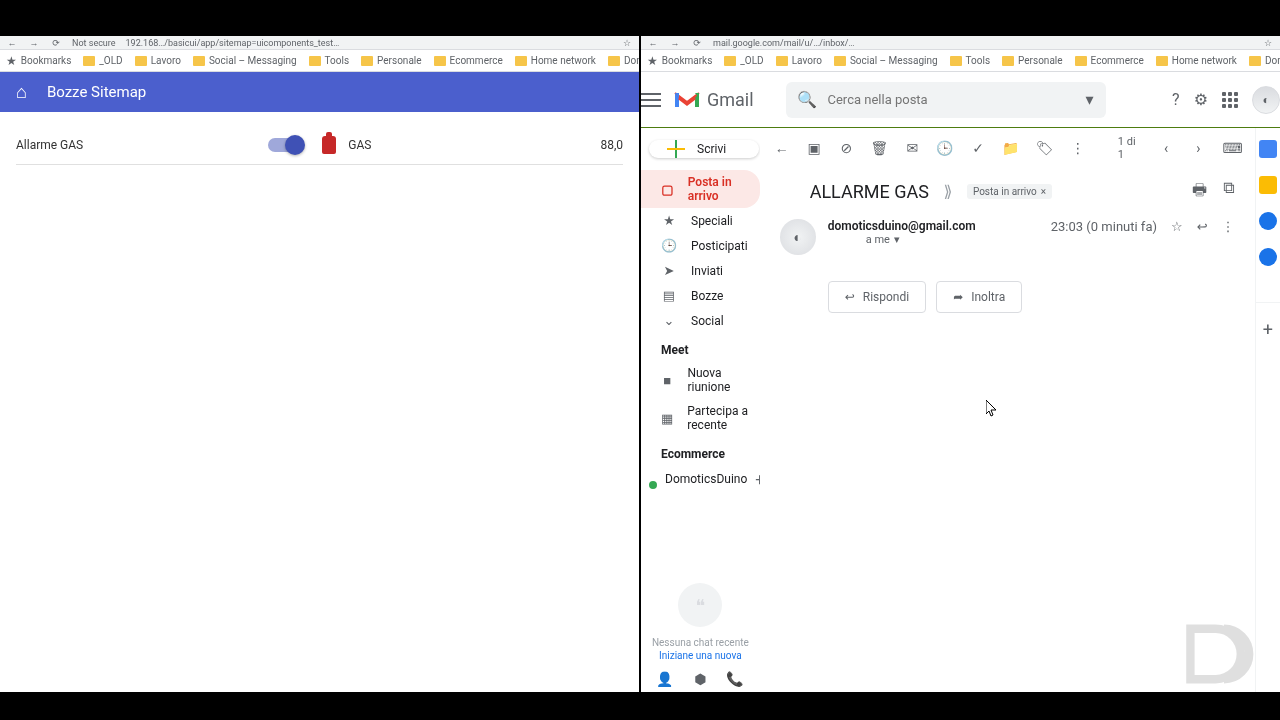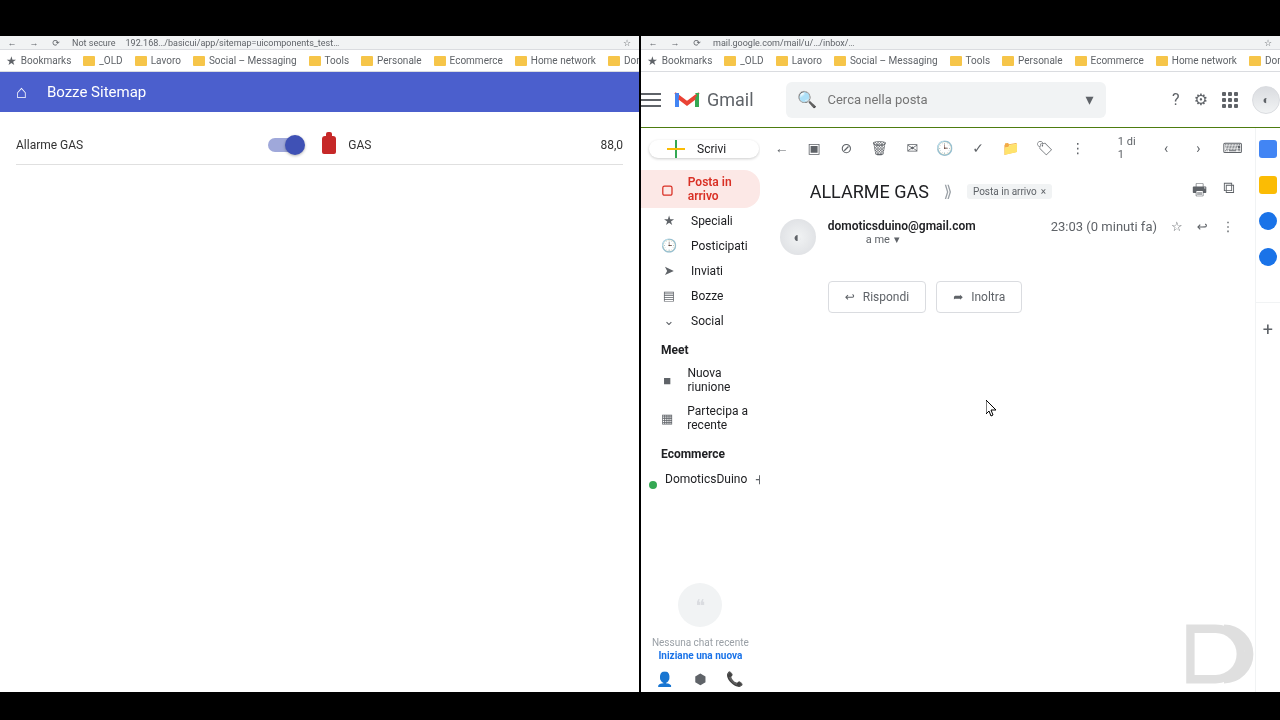--- a/index.html
+++ b/index.html
@@ -63,21 +63,21 @@
 .sb-item.active { background: #fce8e6; color: #d93025; font-weight: 600; }
 .sb-item .ico { width: 16px; text-align: center; color: #5f6368; font-size: 13px; }
 .sb-item.active .ico { color: #d93025; }
 .sb-section { padding: 10px 0 4px 20px; font-size: 12px; color: #202124; font-weight: 700; }
 .sb-hangout { display: flex; align-items: center; gap: 8px; padding: 4px 16px 4px 16px; }
 .sb-hangout .hav { width: 20px; height: 20px; border-radius: 4px; background: #dadce0; position: relative; }
 .sb-hangout .hav::after { content:''; position:absolute; right:-2px; bottom:-2px; width:8px; height:8px; background:#34a853; border-radius:50%; border:2px solid #fff; }
 .sb-hangout .plus { margin-left: auto; color: #5f6368; font-size: 16px; cursor: pointer; }
 .sb-nochat { text-align: center; color: #9aa0a6; font-size: 10px; margin-top: 90px; padding: 0 10px; }
 .sb-nochat .circ { width: 44px; height: 44px; border-radius: 50%; background: #f1f3f4; margin: 0 auto 10px; display: flex; align-items: center; justify-content: center; color: #dadce0; font-size: 18px; }
-.sb-nochat a { color: #1a73e8; text-decoration: none; display: block; margin-top: 2px; font-weight: bold; }
+.sb-nochat a { color: #1a73e8; text-decoration: none; display: block; margin-top: 2px; }
 .sb-footer { margin-top: auto; display: flex; justify-content: center; gap: 20px; padding: 10px 0; color: #5f6368; font-size: 14px; }
 
 
 .gm-main { flex: 1; display: flex; flex-direction: column; }
 .gm-toolbar { height: 40px; display: flex; align-items: center; padding: 0 14px; gap: 16px; color: #5f6368; font-size: 14px; }
 .tb-icon { cursor: pointer; width: 18px; text-align: center; }
 .tb-spacer { flex: 1; }
 .tb-count { font-size: 11px; color: #5f6368; }
 .gm-subject-row { display: flex; align-items: center; padding: 10px 20px 8px 50px; gap: 10px; }
 .gm-subject { font-size: 18px; color: #202124; }

